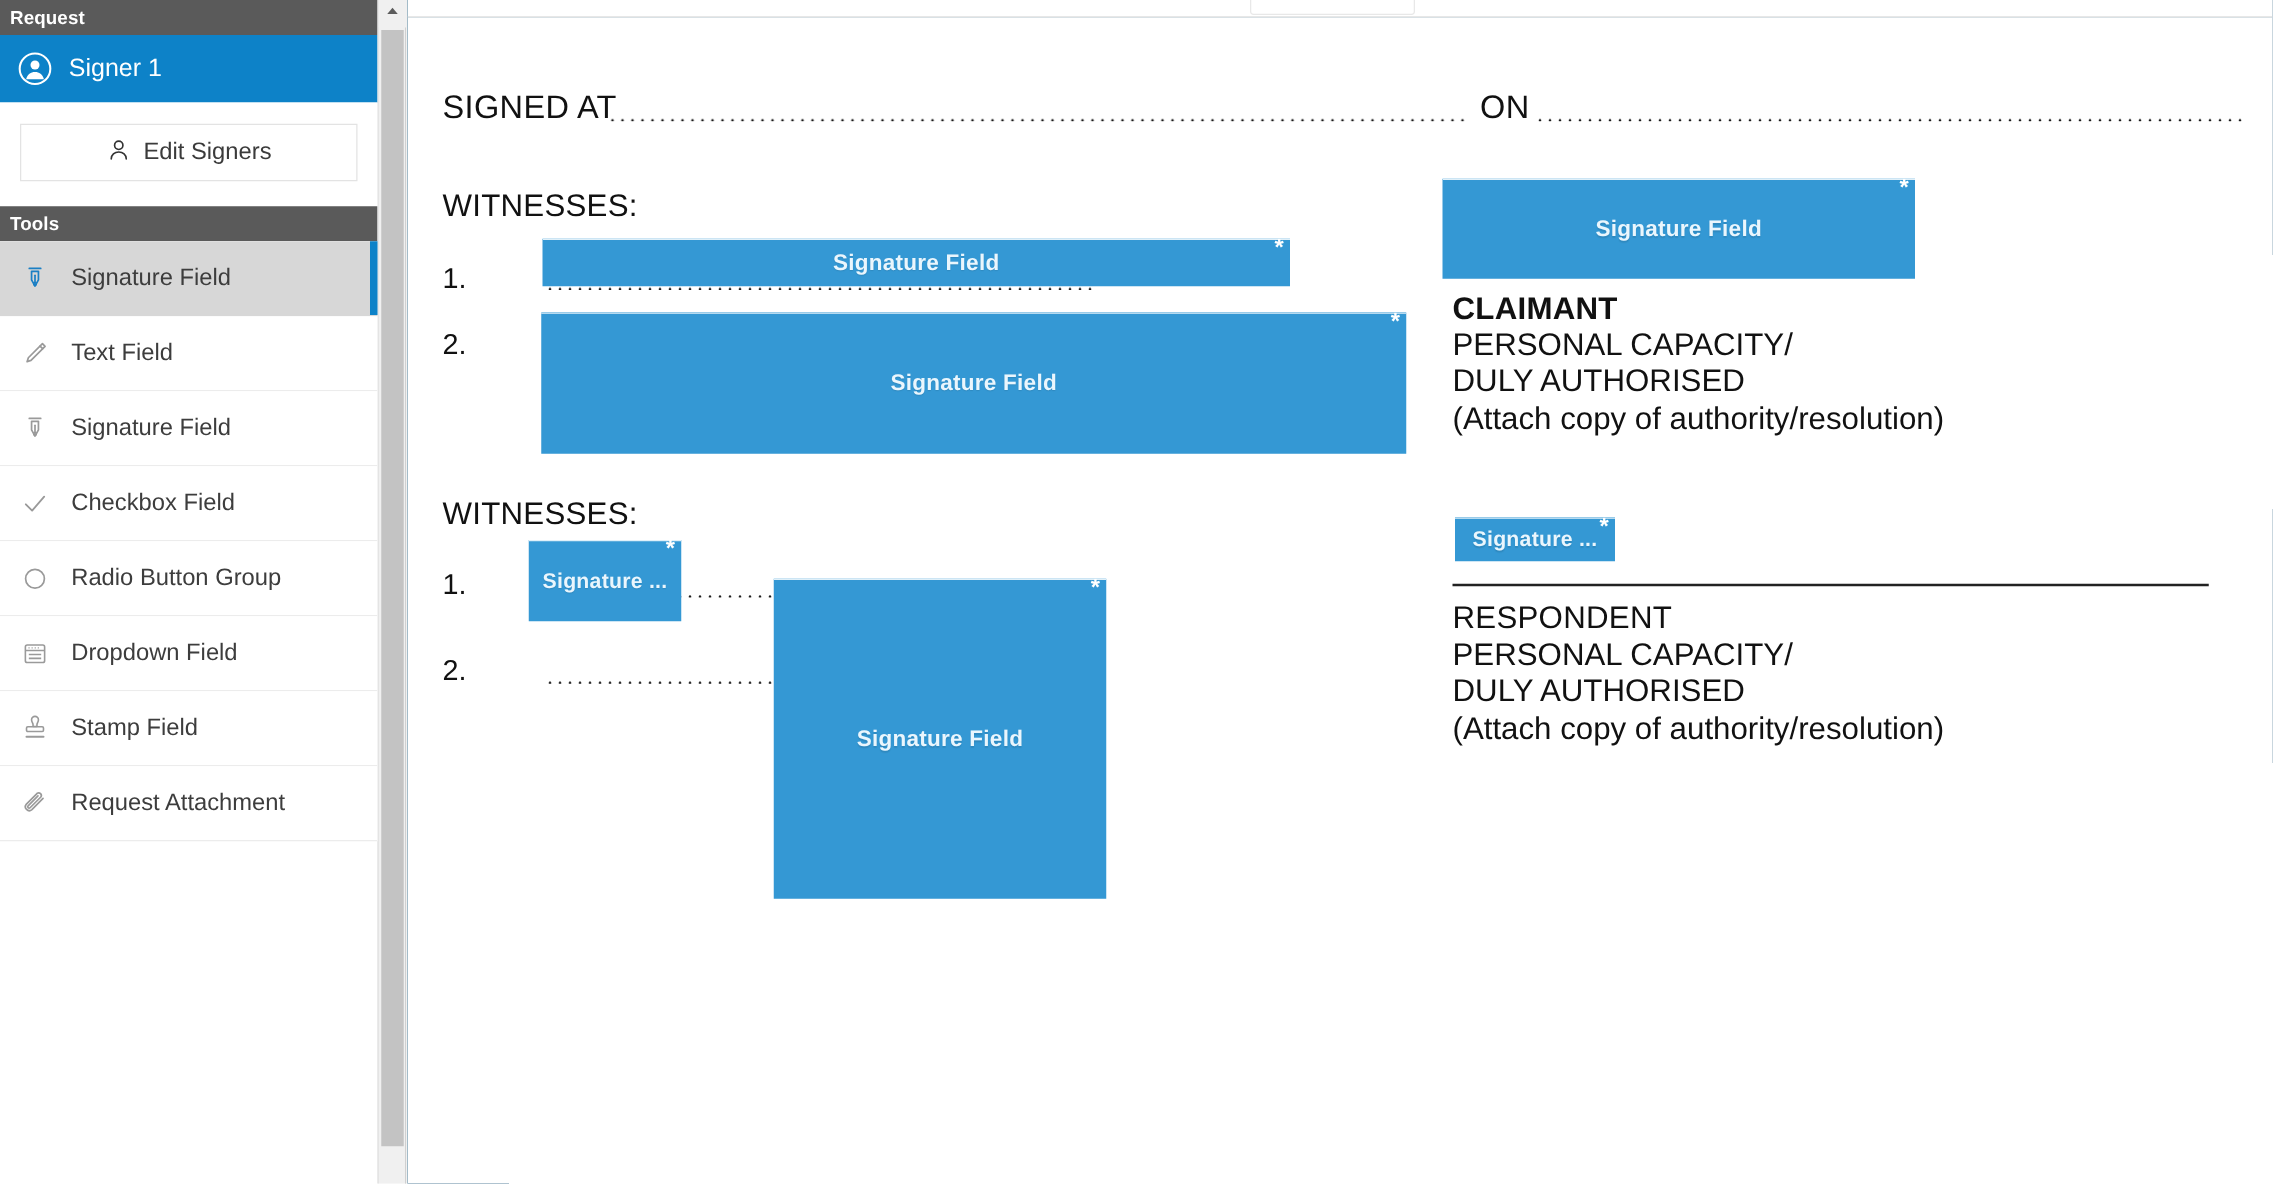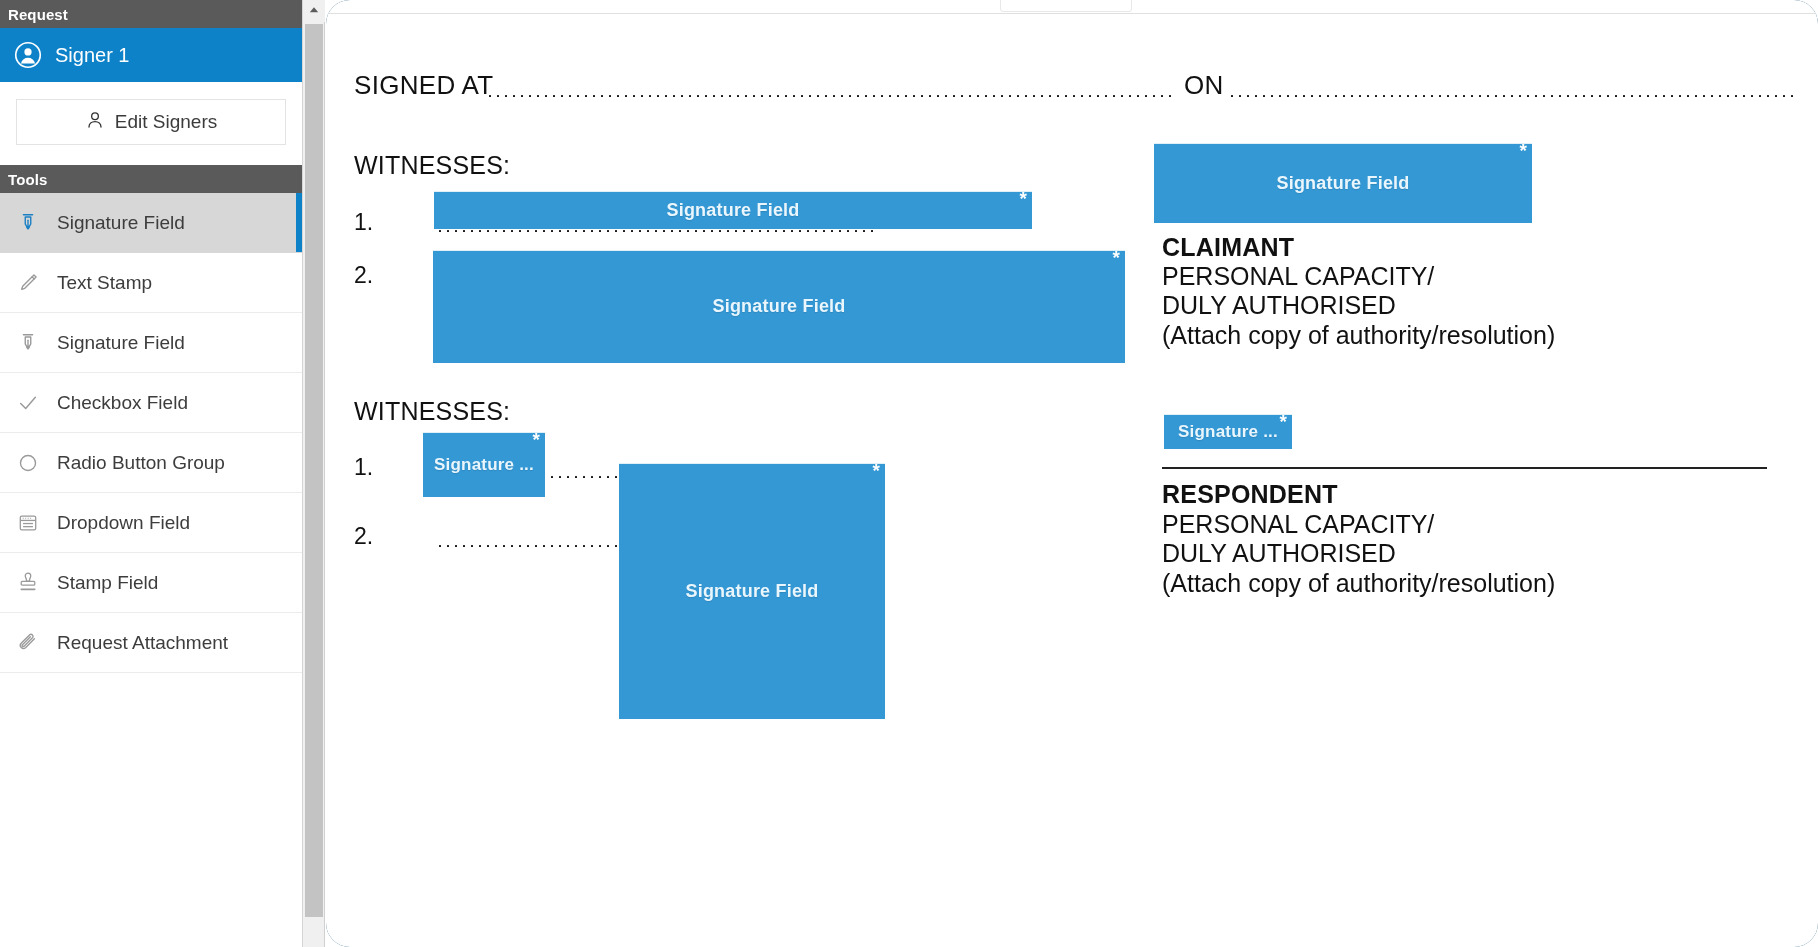--- a/index.html
+++ b/index.html
@@ -142,21 +142,20 @@
     cursor: pointer;
   }
 
   
   #doc-area {
     position: absolute;
     left: 326px; top: 0;
     right: 0; bottom: 0;
     background: #0c4a6e;
     overflow: hidden;
-    border-radius: 24px;
   }
   #doc-topbar {
     position: absolute;
     left: 0; top: 0;
     width: 100%;
     height: 14px;
     border-bottom: 1px solid #e0e0e0;
     background: #ffffff;
   }
   #doc-topchip {
@@ -279,21 +278,21 @@
         <span class="tool-label">Signature Field</span>
       </div>
 
       <div class="tool-item">
         <span class="tool-icon">
           <svg viewBox="0 0 24 24" width="22" height="22" fill="none" stroke="currentColor" stroke-width="1.5" stroke-linecap="round" stroke-linejoin="round">
             <path d="M18.5 3.2l2.3 2.3-12.3 12.3-3.4 1.1 1.1-3.4z"></path>
             <line x1="16.4" y1="5.3" x2="18.7" y2="7.6"></line>
           </svg>
         </span>
-        <span class="tool-label">Text Stamp</span>
+        <span class="tool-label">Text Field</span>
       </div>
 
 
 
       <div class="tool-item">
         <span class="tool-icon">
           <svg viewBox="0 0 24 24" width="22" height="22" fill="none" stroke="currentColor" stroke-width="1.5" stroke-linecap="round" stroke-linejoin="round">
             <line x1="7" y1="3" x2="17" y2="3"></line>
             <path d="M9 5.5h6v7.5l-3 5.5-3-5.5z"></path>
             <line x1="12" y1="9" x2="12" y2="15"></line>
@@ -432,21 +431,21 @@
         <span class="sig-label">Signature Field</span>
         <span class="req-star">*</span>
       </div>
 
       <div class="sig-field small" style="left:838px; top:400px; width:128px; height:35px;">
         <span class="sig-label">Signature ...</span>
         <span class="req-star">*</span>
       </div>
 
       <div class="solid-rule" style="left:836px; top:453px; width:605px;"></div>
-      <div class="doc-text" style="left:836px; top:466px; font-size:25px; font-weight:bold; letter-spacing:0.2px;">RESPONDENT</div>
+      <div class="doc-text" style="left:836px; top:466px; font-size:25px; font-weight:normal; letter-spacing:0.2px;">RESPONDENT</div>
       <div class="doc-text" style="left:836px; top:496px; font-size:25px;">PERSONAL CAPACITY/</div>
       <div class="doc-text" style="left:836px; top:525px; font-size:25px;">DULY AUTHORISED</div>
       <div class="doc-text" style="left:836px; top:555px; font-size:25px;">(Attach copy of authority/resolution)</div>
 
     </div>
   </div>
 
 </div>
 
 </body></html>

